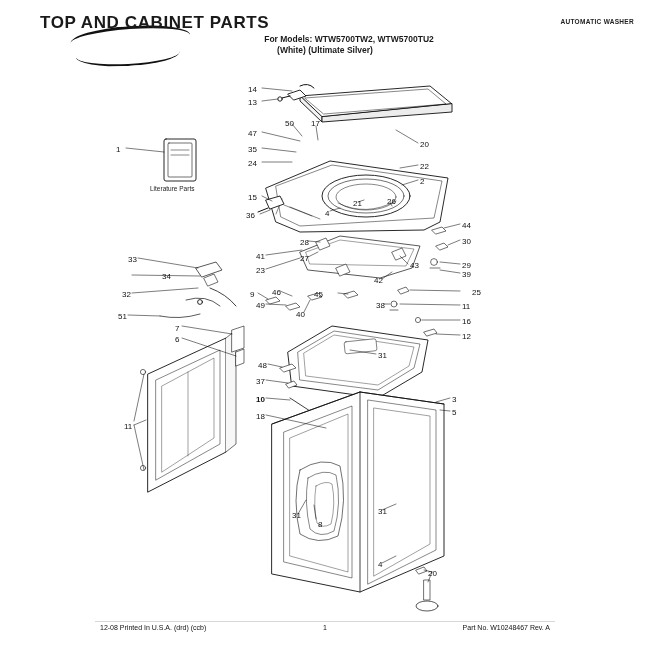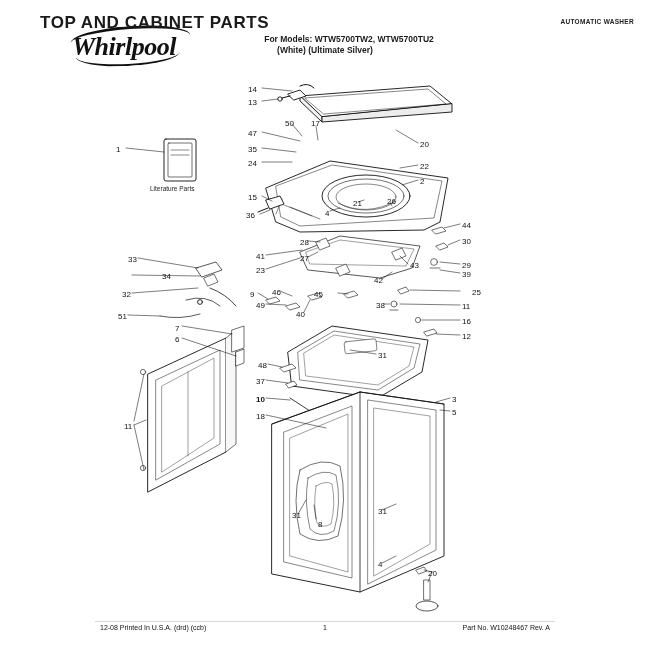--- a/index.html
+++ b/index.html
@@ -95,21 +95,20 @@
     white-space: nowrap;
   }
 </style>
 </head>
 <body>
 
 <div id="page">
 
   <div class="brand">
     <div class="brand-swoosh"></div>
-    <div class="brand-text">Whirlpool</div>
     <div class="brand-swoosh2"></div>
   </div>
 
   <div class="title">TOP AND CABINET PARTS</div>
   <div class="subtitle1">For Models: WTW5700TW2, WTW5700TU2</div>
   <div class="subtitle2">(White)        (Ultimate Silver)</div>
   <div class="doc-type">AUTOMATIC WASHER</div>
 
   <svg class="diagram" viewBox="0 0 650 650">
     <g fill="none" stroke="#111" stroke-width="0.9" stroke-linejoin="round" stroke-linecap="round">

